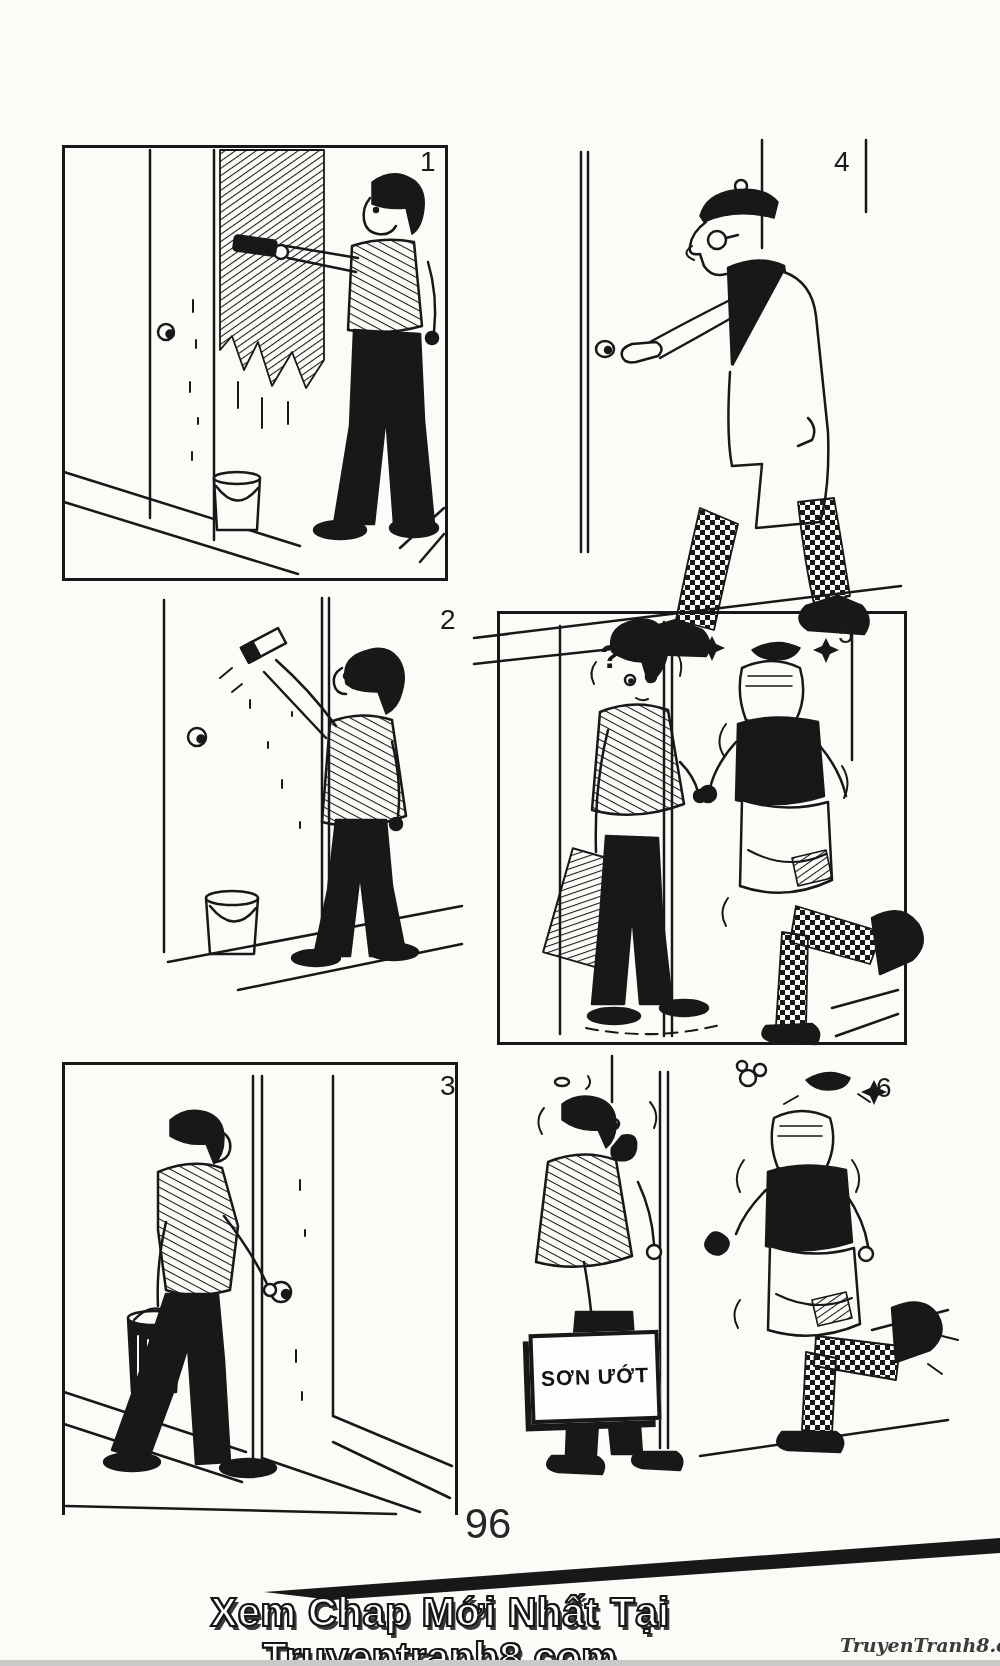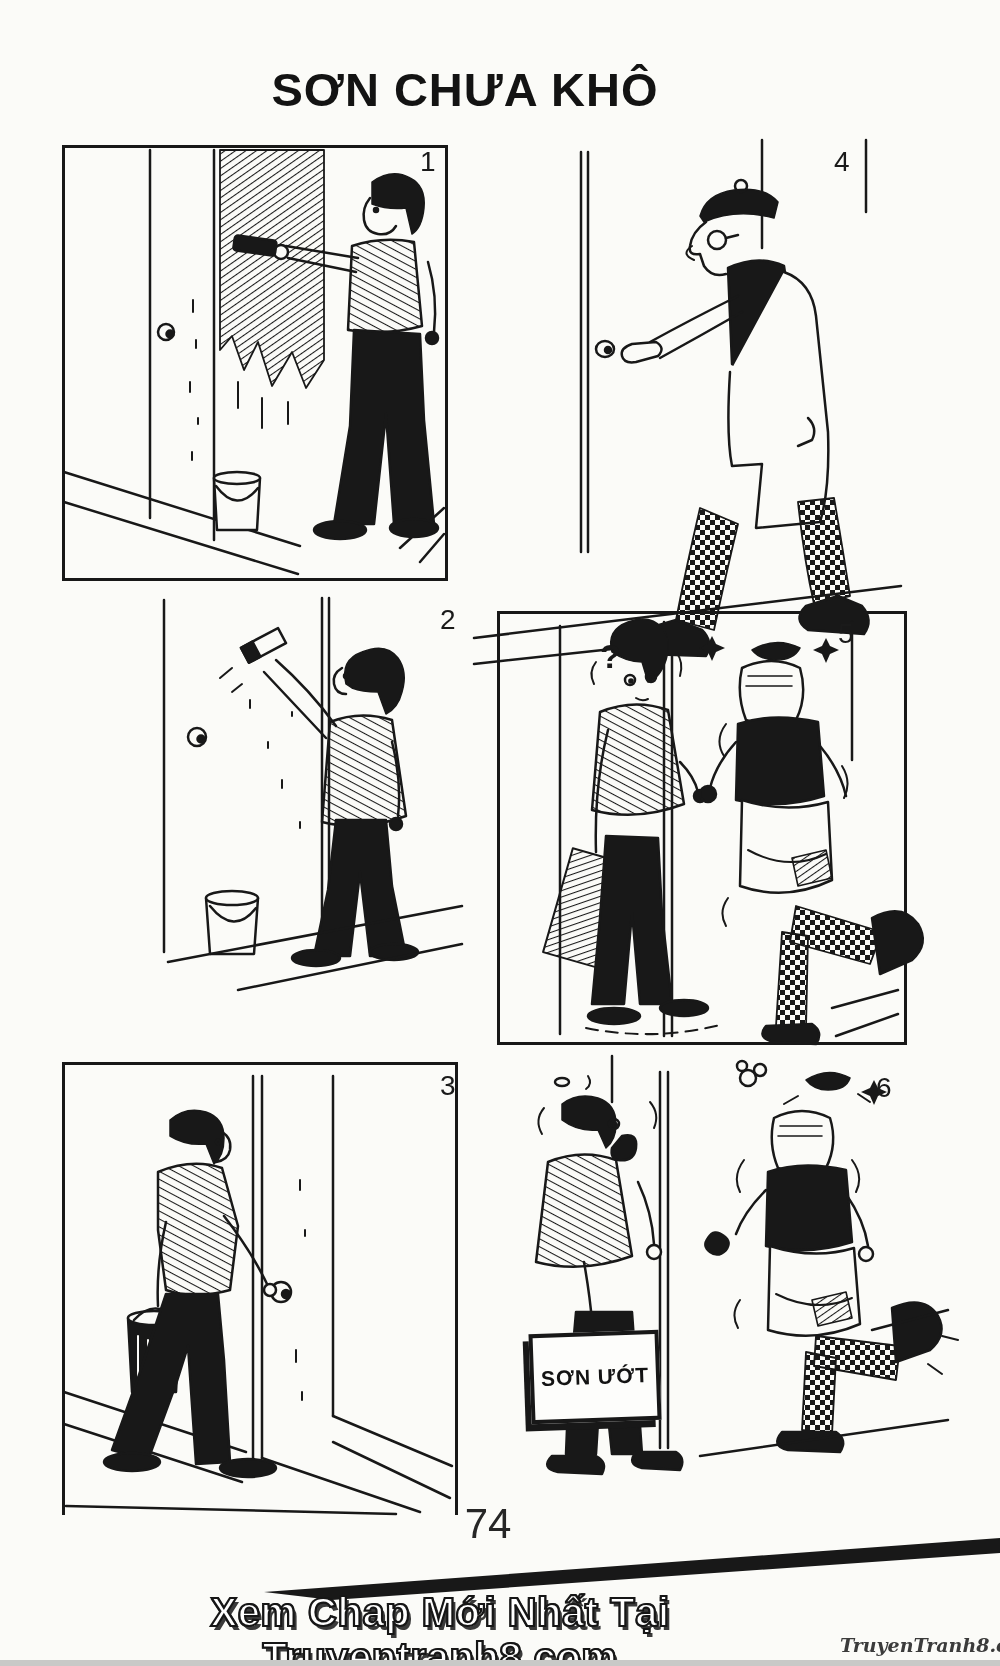--- a/index.html
+++ b/index.html
@@ -29,21 +29,20 @@
   .watermark{position:absolute;left:840px;top:1634px;width:155px;text-align:right;
           font-family:"DejaVu Serif",serif;font-style:italic;font-weight:bold;
           font-size:19px;color:#3b3b3b;}
   .scan-edge{position:absolute;left:0;bottom:0;width:1000px;height:6px;background:#c9c9c7;}
 </style>
 </head>
 <body>
 
 <div class="page">
 
-  <div class="title">SƠN CHƯA KHÔ</div>
 
   <div class="panel-frame" id="pf1"></div>
   <div class="panel-frame" id="pf5"></div>
   <div class="panel-frame" id="pf3"></div>
 
   <svg class="art" viewBox="0 0 1000 1666">
     <defs>
       <pattern id="ph" width="6" height="6" patternUnits="userSpaceOnUse" patternTransform="rotate(55)">
         <line x1="0" y1="0" x2="0" y2="6" stroke="#181818" stroke-width="2.1"></line>
       </pattern>
@@ -253,20 +252,20 @@
   <span class="pnum" id="n4">4</span>
   <span class="pnum" id="n2">2</span>
   <span class="pnum" id="n5">5</span>
   <span class="pnum" id="n3">3</span>
   <span class="pnum" id="n6">6</span>
 
   <div class="sign">
     <span>SƠN ƯỚT</span>
   </div>
 
-  <div class="pageno">74</div>
+  <div class="pageno">96</div>
 
   <div class="footer-banner">Xem Chap Mới Nhất Tại Truyentranh8.com</div>
 
   <div class="watermark">TruyenTranh8.com</div>
 
   <div class="scan-edge"></div>
 </div>
 
 </body></html>

